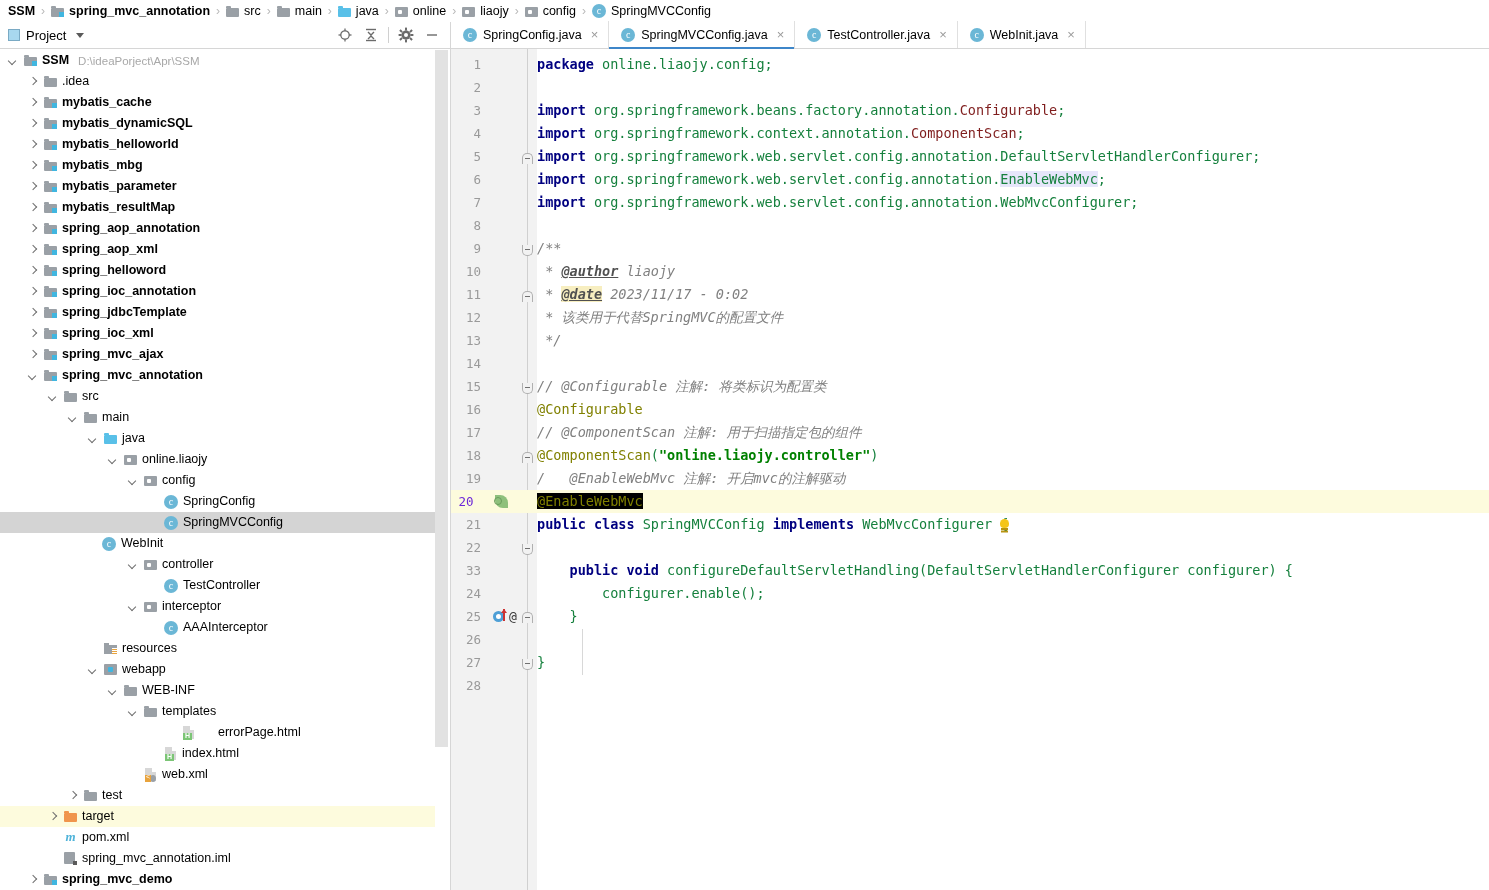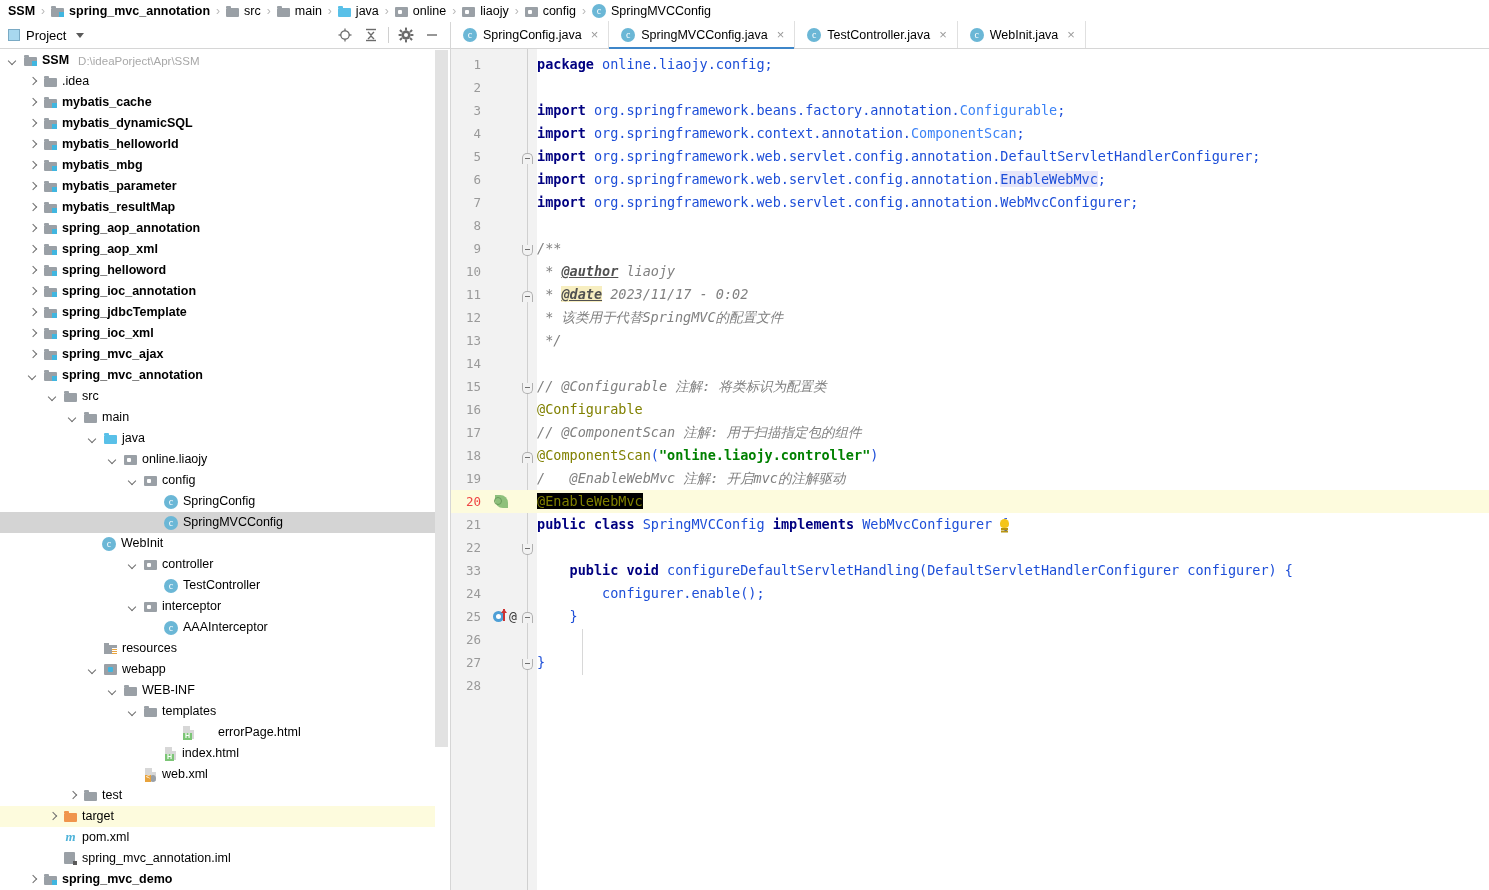--- a/index.html
+++ b/index.html
@@ -171,28 +171,28 @@
     font-family: "DejaVu Sans Mono", "Liberation Mono", monospace;
     font-size: 13.5px;
     line-height: 23px;
     white-space: pre;
   }
   .line.current { background: #fdfbdd; }
   .lnum {
     position: absolute; left: 0; top: 0; width: 30px; text-align: right;
     color: #9a9a9a; font-family: "DejaVu Sans Mono","Liberation Mono", monospace; font-size: 12.5px;
   }
-  .line.current .lnum { color: #ef4444; }
+  .line.current .lnum { color: #6d28d9; text-align: center; }
   .ltext { position: absolute; left: 86px; top: 0; }
 
   
   .kw  { color: #000080; font-weight: bold; }
-  .pl  { color: #1d4ed8; }
+  .pl  { color: #15803d; }
   .anno{ color: #808000; }
-  .cls { color: #3b82f6; }
+  .cls { color: #7f1d1d; }
   .str { color: #008000; font-weight: bold; }
   .cmt { color: #808080; font-style: italic; }
   .doc { color: #808080; font-style: italic; }
   .tag-doc { color: #505050; font-style: italic; font-weight: bold; text-decoration: underline; }
   .hl-ident { background: #e6e6fa; }
   .hl-date  { background: #f7eec0; }
   .sel { background: #000000; }
   .caret-b { display:inline-block; width:1px; height:16px; background:#000; vertical-align:-3px; margin-left:-1px;}
 
   

